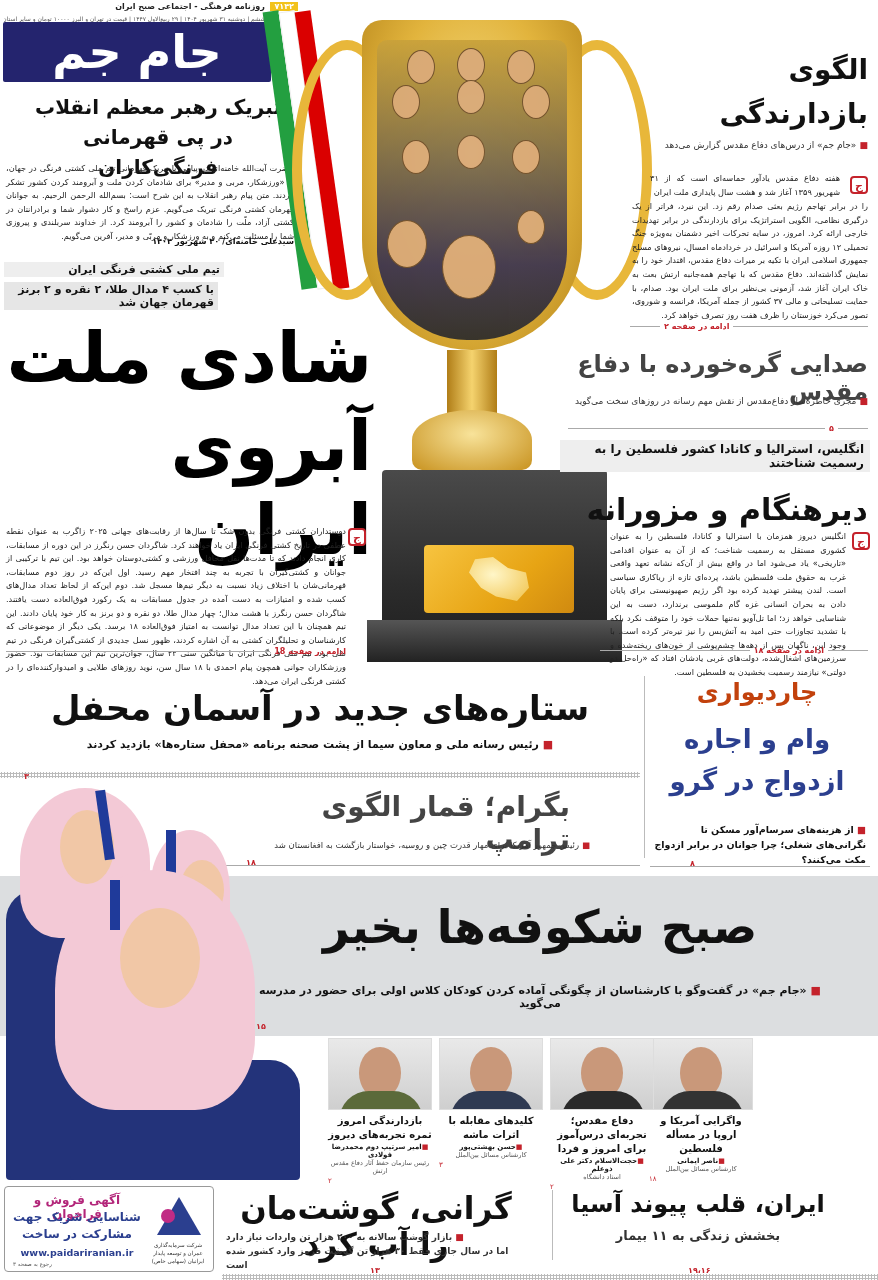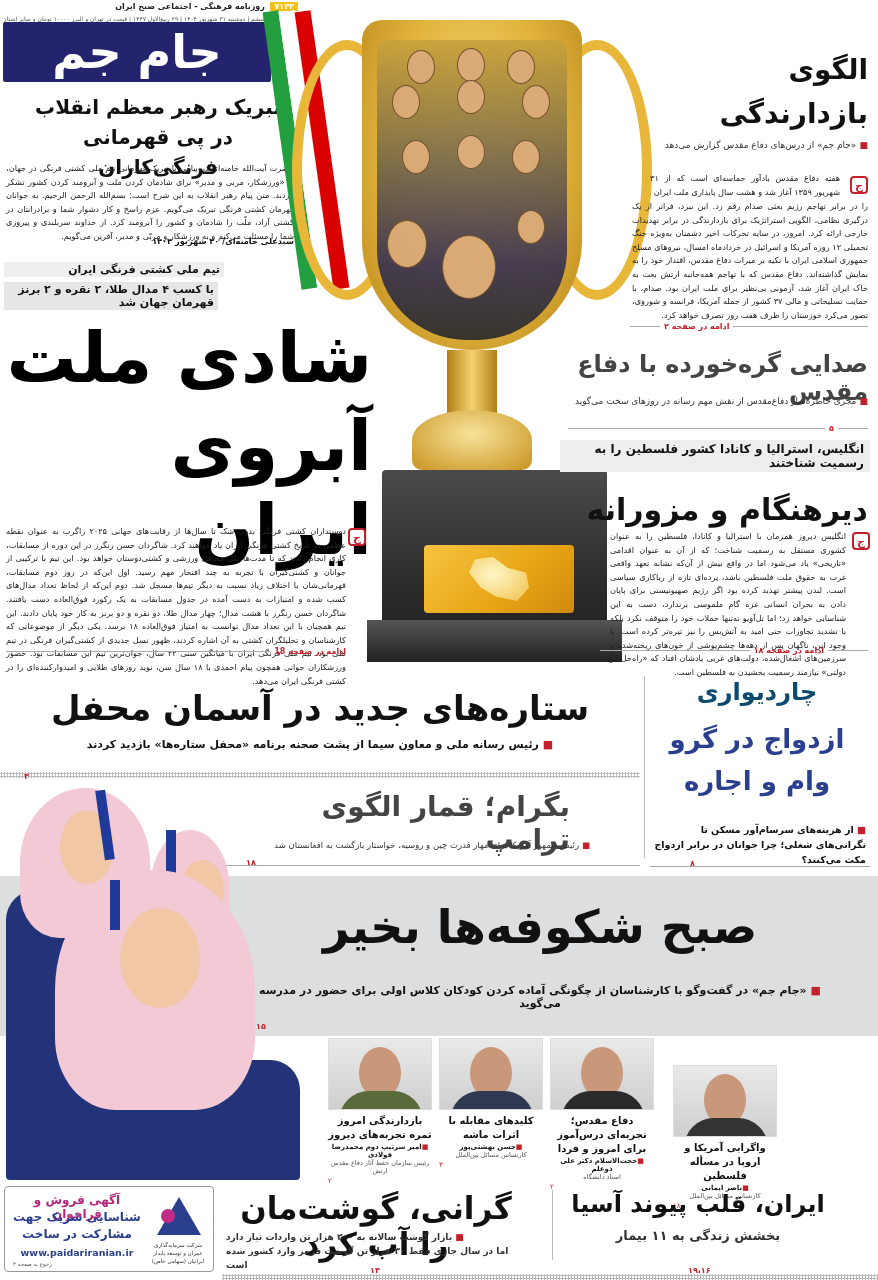--- a/index.html
+++ b/index.html
@@ -68,21 +68,21 @@
   
   .stars-title { top: 688px; left: 40px; width: 560px; font-size: 34px; font-weight: 900; text-align: center; }
   .stars-dek { top: 738px; left: 40px; width: 560px; font-size: 11px; font-weight: bold; text-align: center; }
   .dot-rule { position: absolute; height: 6px; background-image: radial-gradient(#bbb 1px, transparent 1.2px); background-size: 3px 3px; }
   .pgnum { position: absolute; font-size: 8px; color: #c4222b; font-weight: bold; }
 
   .bagram-title { top: 790px; left: 230px; width: 340px; font-size: 28px; font-weight: 900; color: #444; text-align: right; }
   .bagram-dek { top: 840px; left: 210px; width: 380px; font-size: 8.5px; text-align: right; color: #333; }
 
   .col-divider { position: absolute; width: 1px; background: #bbb; }
-  .chahar-logo { top: 678px; right: 12px; width: 218px; text-align: center; font-size: 24px; font-weight: 900; color: #0c4a6e; }
+  .chahar-logo { top: 678px; right: 12px; width: 218px; text-align: center; font-size: 24px; font-weight: 900; color: #c2410c; }
   .ezdevaj-title { top: 718px; right: 12px; width: 218px; font-size: 26px; font-weight: 900; color: #2b3f8f; text-align: center; line-height: 42px; }
   .ezdevaj-dek { top: 822px; right: 12px; width: 218px; font-size: 9.5px; font-weight: bold; text-align: right; line-height: 15px; }
 
   
   .gray-band { top: 876px; left: 0; width: 878px; height: 160px; background: #dcdee0; }
   .sobh-title { top: 900px; left: 250px; width: 580px; font-size: 46px; font-weight: 900; text-align: center; }
   .sobh-dek { top: 984px; left: 250px; width: 580px; font-size: 11px; font-weight: bold; text-align: center; }
 
   
   .girls { top: 780px; left: 0; width: 320px; height: 400px; }
@@ -232,22 +232,22 @@
 <div class="abs bagram-title">بگرام؛ قمار الگوی ترامپ</div>
 <div class="abs bagram-dek">
   <span class="bullet">■ </span><span>رئیس جمهور آمریکا برای مهار قدرت چین و روسیه، خواستار بازگشت به افغانستان شد</span>
 </div>
 <div class="abs" style="top:865px; left:210px; width:430px; height:1px; background:#aaa;"></div>
 <div class="pgnum" style="top:858px; left:246px;">۱۸</div>
 
 <div class="col-divider" style="top:676px; left:644px; height:182px;"></div>
 <div class="abs chahar-logo">چاردیواری</div>
 <div class="abs ezdevaj-title">
+  <div>وام و اجاره</div>
   <div>ازدواج در گرو</div>
-  <div>وام و اجاره</div>
 </div>
 <div class="abs ezdevaj-dek">
   <span class="bullet">■ </span><span>از هزینه‌های سرسام‌آور مسکن تا نگرانی‌های شغلی؛ چرا جوانان در برابر ازدواج مکث می‌کنند؟</span>
 </div>
 <div class="abs" style="top:866px; left:650px; width:220px; height:1px; background:#aaa;"></div>
 <div class="pgnum" style="top:859px; left:690px;">۸</div>
 
 <div class="abs gray-band"></div>
 <div class="abs sobh-title">صبح شکوفه‌ها بخیر</div>
 <div class="abs sobh-dek">
@@ -265,21 +265,21 @@
   <div class="gface" style="top:80px; left:180px; width:44px; height:60px;"></div>
   <div class="band" style="top:50px; left:166px; width:10px; height:50px;"></div>
 
   <div class="uniform" style="top:280px; left:70px; width:230px; height:120px;"></div>
   <div class="hijab" style="top:90px; left:55px; width:200px; height:240px;"></div>
   <div class="gface" style="top:128px; left:120px; width:80px; height:100px;"></div>
   <div class="band" style="top:100px; left:110px; width:10px; height:50px;"></div>
 </div>
 
 <div class="abs strip">
-  <div class="card" style="right:99px;margin-top:27px;">
+  <div class="card" style="right:123px;">
     <div class="photo">
       <div class="ph-head"></div>
         <div class="ph-body" style="background:#333;"></div>
     </div>
     <div class="c-title">واگرایی آمریکا و اروپا در مسأله فلسطین</div>
     <div class="c-name"><span class="bullet">■</span><span>ناصر ایمانی</span></div>
     <div class="c-role">کارشناس مسائل بین‌الملل</div>
     <div class="c-pg">۱۸</div>
   </div>
   <div class="card" style="right:222px;">

